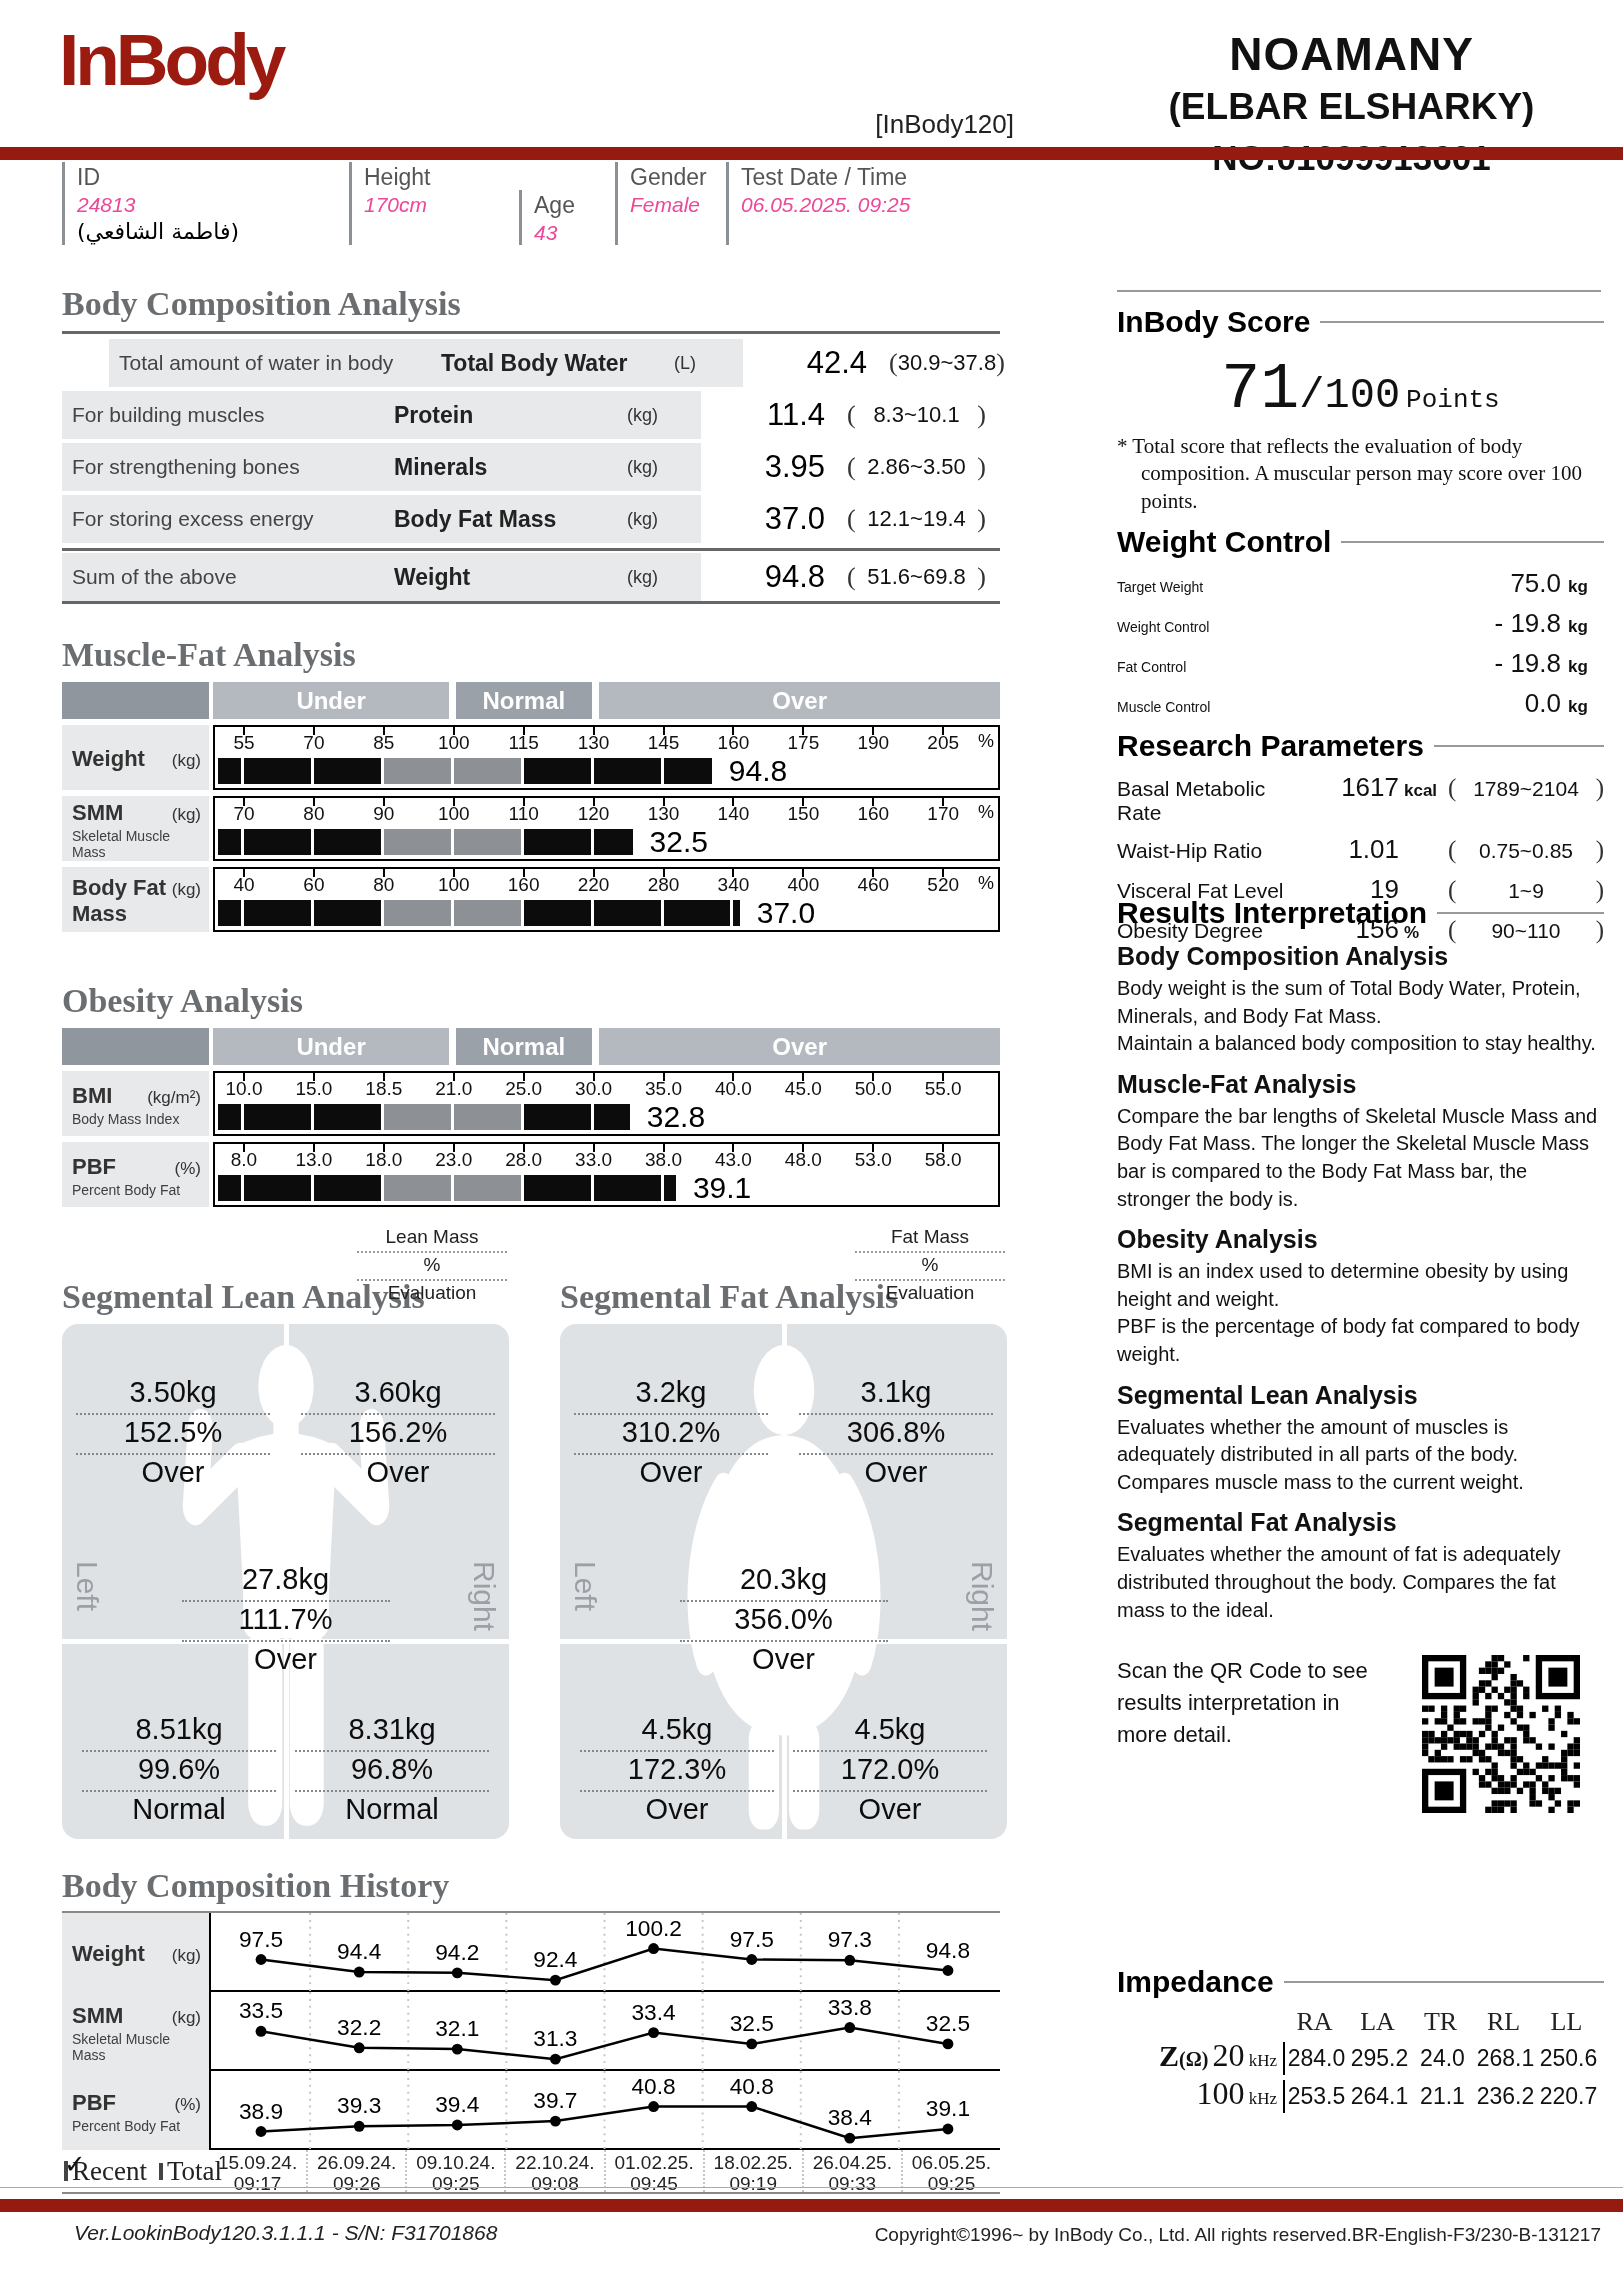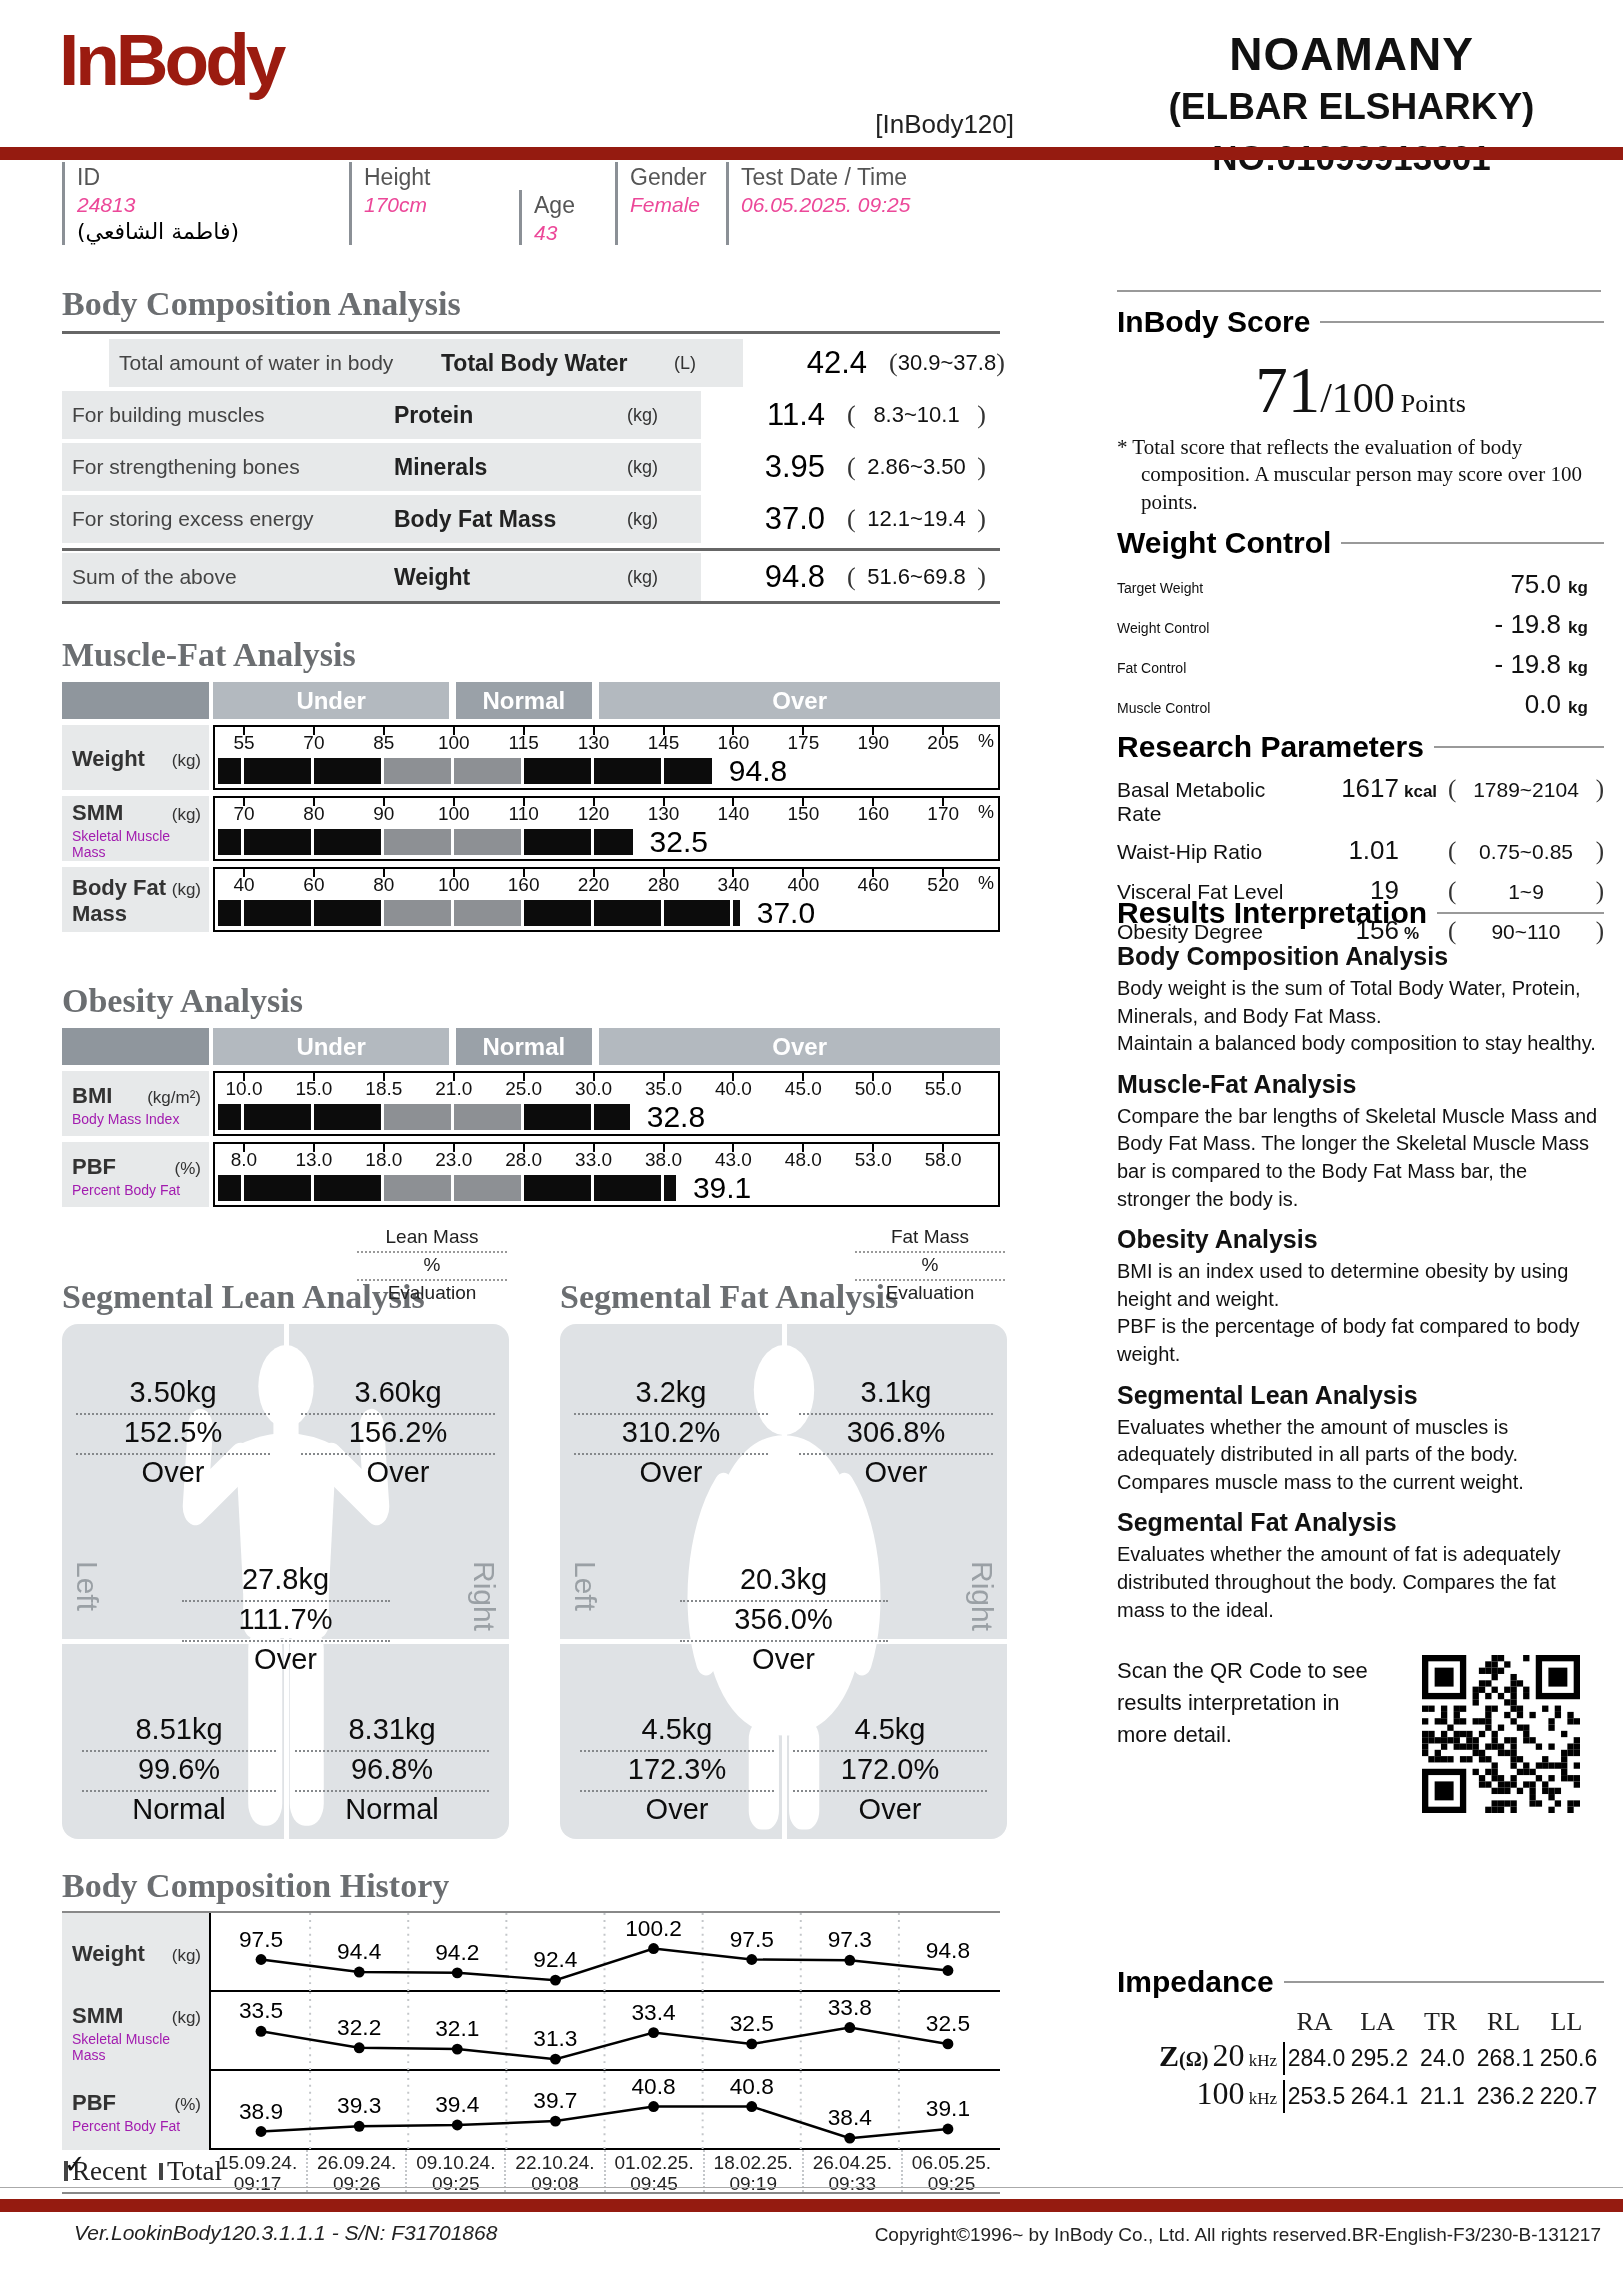--- a/index.html
+++ b/index.html
@@ -51,21 +51,21 @@
         color:#fff;font-size:24px;font-weight:bold;}
   .zone.under{left:0;width:30%;background:#b3b9bf;}
   .zone.normal{left:30.9%;width:17.2%;background:#9aa1a8;}
   .zone.over{left:49.1%;width:50.9%;background:#b3b9bf;}
   .bar-row{display:flex;margin-top:6px;height:65px;}
   .bar-label-cell{width:147px;background:#e7e9ea;box-sizing:border-box;padding:6px 8px 4px 10px;
         display:flex;flex-direction:column;justify-content:center;}
   .blc-line1{display:flex;justify-content:space-between;align-items:baseline;}
   .blc-name{font-size:22px;font-weight:bold;color:#333;}
   .blc-unit{font-size:17px;color:#333;margin-left:4px;white-space:nowrap;}
-  .blc-sub{font-size:14px;color:#a21caf;margin-top:2px;}
+  .blc-sub{font-size:14px;color:#404040;margin-top:2px;}
   .bar-frame{position:relative;flex:1;margin-left:4px;border:2px solid #000;background:#fff;}
   .tick-mark{position:absolute;top:0;width:2px;height:8px;background:#000;}
   .tick-num{position:absolute;top:5px;transform:translateX(-50%);font-size:19px;color:#111;}
   .pct-sign{position:absolute;top:4px;right:4px;font-size:18px;color:#111;}
   .bar-block{position:absolute;top:31px;height:26px;}
   .bar-value{position:absolute;top:27px;font-size:30px;color:#000;}
   
   .seg{position:absolute;top:1225px;width:447px;}
   #seg-lean{left:62px;} #seg-fat{left:560px;}
   .seg-legend{position:absolute;right:2px;top:0;width:150px;text-align:center;font-size:19px;color:#222;}
@@ -98,21 +98,21 @@
   .cb .chk{position:absolute;left:-2px;top:-14px;font-size:26px;color:#111;font-family:"DejaVu Sans",sans-serif;}
   .date-cells{flex:1;display:flex;}
   .date-cell{flex:1;text-align:center;font-size:19px;color:#222;line-height:1.1;padding-top:3px;
         border-left:2px dotted #c3c6c9;box-sizing:border-box;}
   .date-cell:first-child{border-left:none;}
   
   .rcol{position:absolute;left:1117px;width:487px;}
   .rhead{display:flex;align-items:center;font-size:30px;font-weight:bold;color:#000;}
   .rhead::after{content:"";flex:1;border-top:2px solid #999;margin-left:10px;}
   #score-block{top:305px;}
-  .score-line{text-align:center;margin-top:14px;font-family:Liberation Serif, serif;}
+  .score-line{text-align:center;margin-top:14px;font-family:Liberation Mono, monospace;}
   .score-val{font-size:65px;}
   .score-denom{font-size:42px;}
   .score-points{font-size:26px;margin-left:6px;}
   .score-note{margin-top:6px;font-family:"Liberation Serif",serif;font-size:21px;line-height:1.3;
         padding-left:24px;text-indent:-24px;white-space:pre-line;}
   .wc-head{margin-top:10px;}
   .kv-row{display:flex;align-items:baseline;margin-top:9px;}
   .kv-label{flex:1;font-size:14px;}
   .kv-value{width:114px;text-align:right;font-size:26px;}
   .kv-unit{width:36px;font-size:17px;font-weight:bold;padding-left:7px;}

